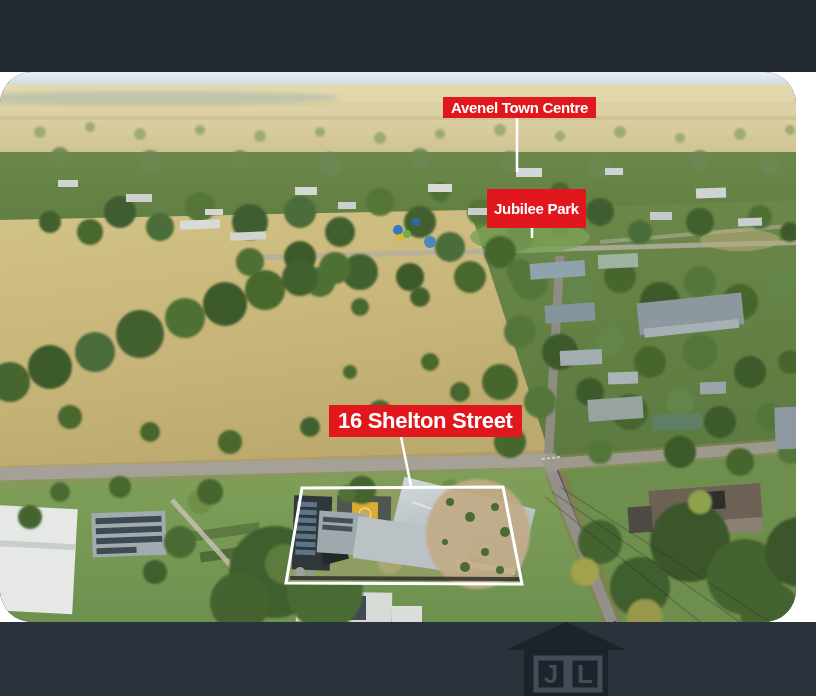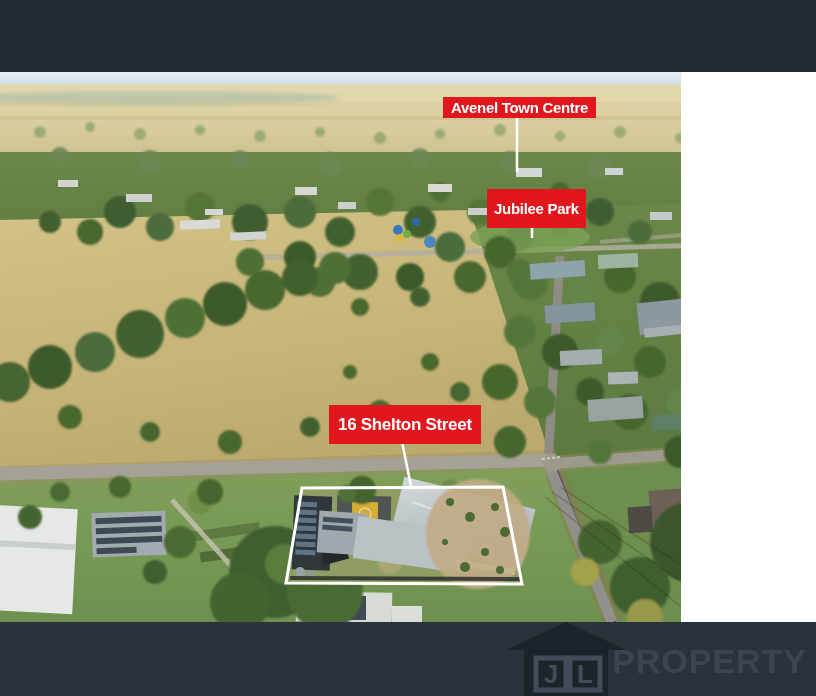--- a/index.html
+++ b/index.html
@@ -2,29 +2,29 @@
 <html><head>
 <meta charset="utf-8">
 <style>
   html,body{margin:0;padding:0;}
   body{width:816px;height:696px;background:#ffffff;font-family:"Liberation Sans",sans-serif;overflow:hidden;}
   .page{position:relative;width:816px;height:696px;background:#fff;}
 
   .bar-top{position:absolute;left:0;top:0;width:816px;height:72px;background:#242a32;}
   .bar-bottom{position:absolute;left:0;top:622px;width:816px;height:74px;background:#2a323b;}
 
-  .photo{position:absolute;left:0;top:72px;width:681px;height:550px;overflow:hidden;background:#4c1d95;}
+  .photo{position:absolute;left:0;top:72px;width:796px;height:550px;overflow:hidden;background:#4c1d95;border-radius:32px;}
   .photo svg{display:block;}
 
   
   .map-label{position:absolute;background:#e2171e;color:#fff;font-weight:700;
     white-space:nowrap;letter-spacing:-0.3px;line-height:1;z-index:5;}
   .lbl-town{left:443px;top:25px;font-size:15px;padding:3px 8px;}
   .lbl-park{left:487px;top:117px;font-size:15px;padding:12px 7px;}
-  .lbl-prop{left:329px;top:333px;font-size:17px;padding:11px 9px;}
+  .lbl-prop{left:329px;top:333px;font-size:22px;padding:5px 9px;}
 
   
   .logo{position:absolute;right:4px;bottom:0;height:74px;width:306px;}
   .logo svg{position:absolute;left:0;top:-10px;}
   .brand-name{position:absolute;left:106px;top:22px;font-size:34px;font-weight:700;
     letter-spacing:1px;color:#3b4450;line-height:1;}
 </style>
 </head>
 <body>
 
@@ -371,17 +371,16 @@
   <div class="bar-bottom">
     <div class="logo">
       <svg width="130" height="84" viewBox="0 0 130 84" xmlns="http://www.w3.org/2000/svg">
         <polygon points="0,38 60,10 120,38" fill="#1c232b"></polygon>
         <rect x="18" y="38" width="84" height="46" fill="#1c232b"></rect>
         <rect x="30" y="46" width="30" height="32" fill="none" stroke="#434c59" stroke-width="5"></rect>
         <rect x="64" y="46" width="30" height="32" fill="none" stroke="#434c59" stroke-width="5"></rect>
         <text x="45" y="71" font-family="Liberation Sans, sans-serif" font-size="26" font-weight="bold" fill="#434c59" text-anchor="middle">J</text>
         <text x="79" y="71" font-family="Liberation Sans, sans-serif" font-size="26" font-weight="bold" fill="#434c59" text-anchor="middle">L</text>
       </svg>
-      <span class="brand-name">PROPERTY</span>
     </div>
   </div>
 
 </div>
 
 </body></html>

